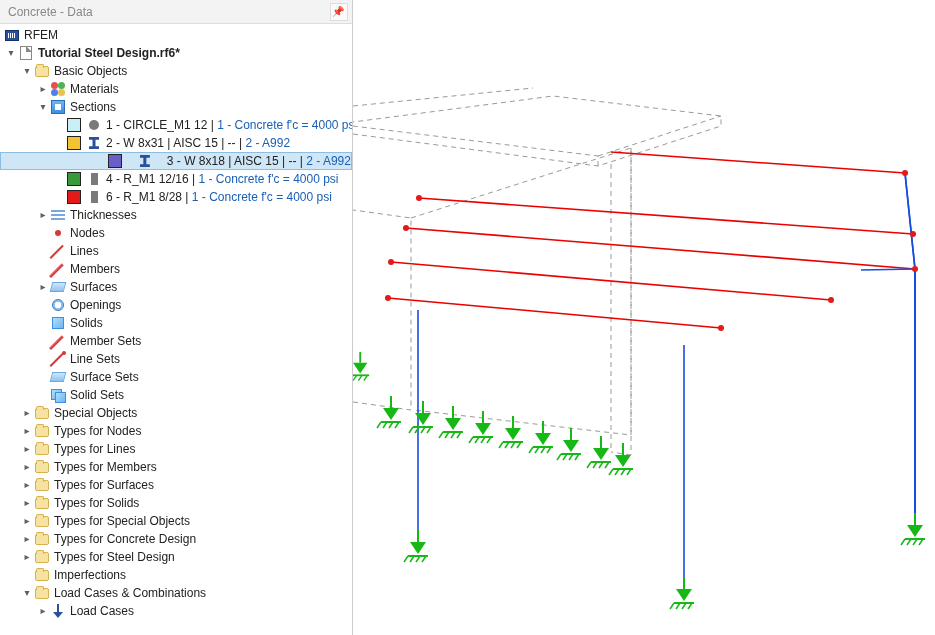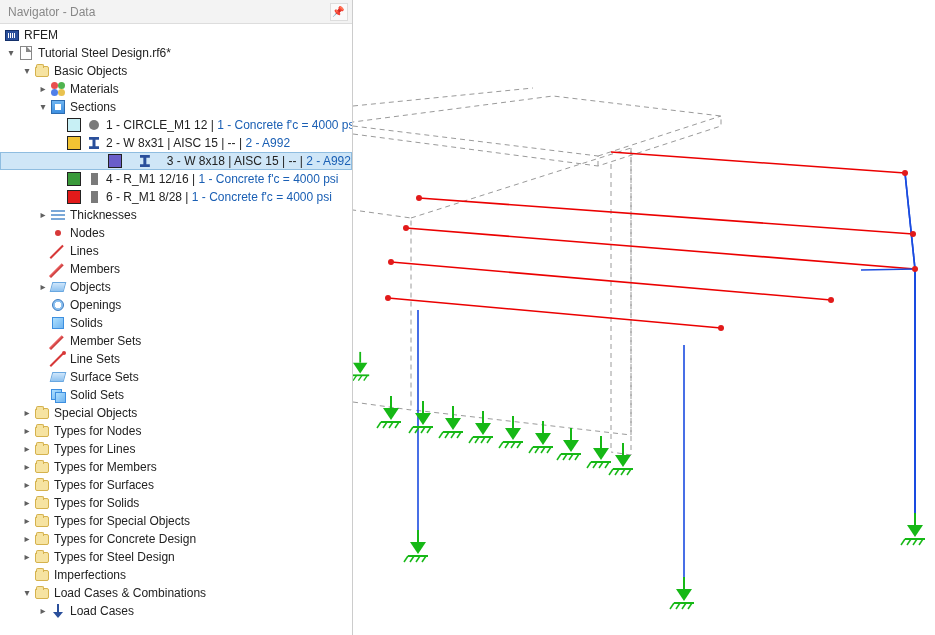--- a/index.html
+++ b/index.html
@@ -105,21 +105,21 @@
     flex: 0 0 16px;
     display: inline-flex;
     align-items: center;
     justify-content: center;
     margin-right: 4px;
   }
   .label {
     flex: 0 0 auto;
   }
   .label .link { color: #1a5fb4; }
-  .label.bold { font-weight: 400; }
+  .label.bold { font-weight: 700; }
 
   
   .folder {
     width: 14px; height: 11px;
     background: #f6e3a1;
     border: 1px solid #d5b24d;
     border-radius: 2px;
     position: relative;
   }
   .folder::before {
@@ -286,21 +286,21 @@
     left:0; top:0;
     width:100%; height:100%;
   }
 </style>
 </head>
 <body>
 
 <div class="app">
   <div class="navigator">
     <div class="nav-header">
-      <span class="title">Navigator - Data</span>
+      <span class="title">Concrete - Data</span>
       <span class="pin">📌</span>
     </div>
     <div class="tree-scroll">
 
       <div class="row">
         <span class="node-icon">
             <span class="rfem-icon"></span>
           </span>
         <span class="label">RFEM</span>
       </div>
@@ -471,21 +471,21 @@
         <span class="label">Members</span>
       </div>
 
       <div class="row">
         <span class="indent"></span>
           <span class="indent"></span>
         <span class="twisty">▸</span>
         <span class="node-icon">
             <span class="surface-icon"></span>
           </span>
-        <span class="label">Objects</span>
+        <span class="label">Surfaces</span>
       </div>
 
       <div class="row">
         <span class="indent"></span>
           <span class="indent"></span>
         <span class="twisty none"></span>
         <span class="node-icon">
             <span class="open-icon"></span>
           </span>
         <span class="label">Openings</span>

